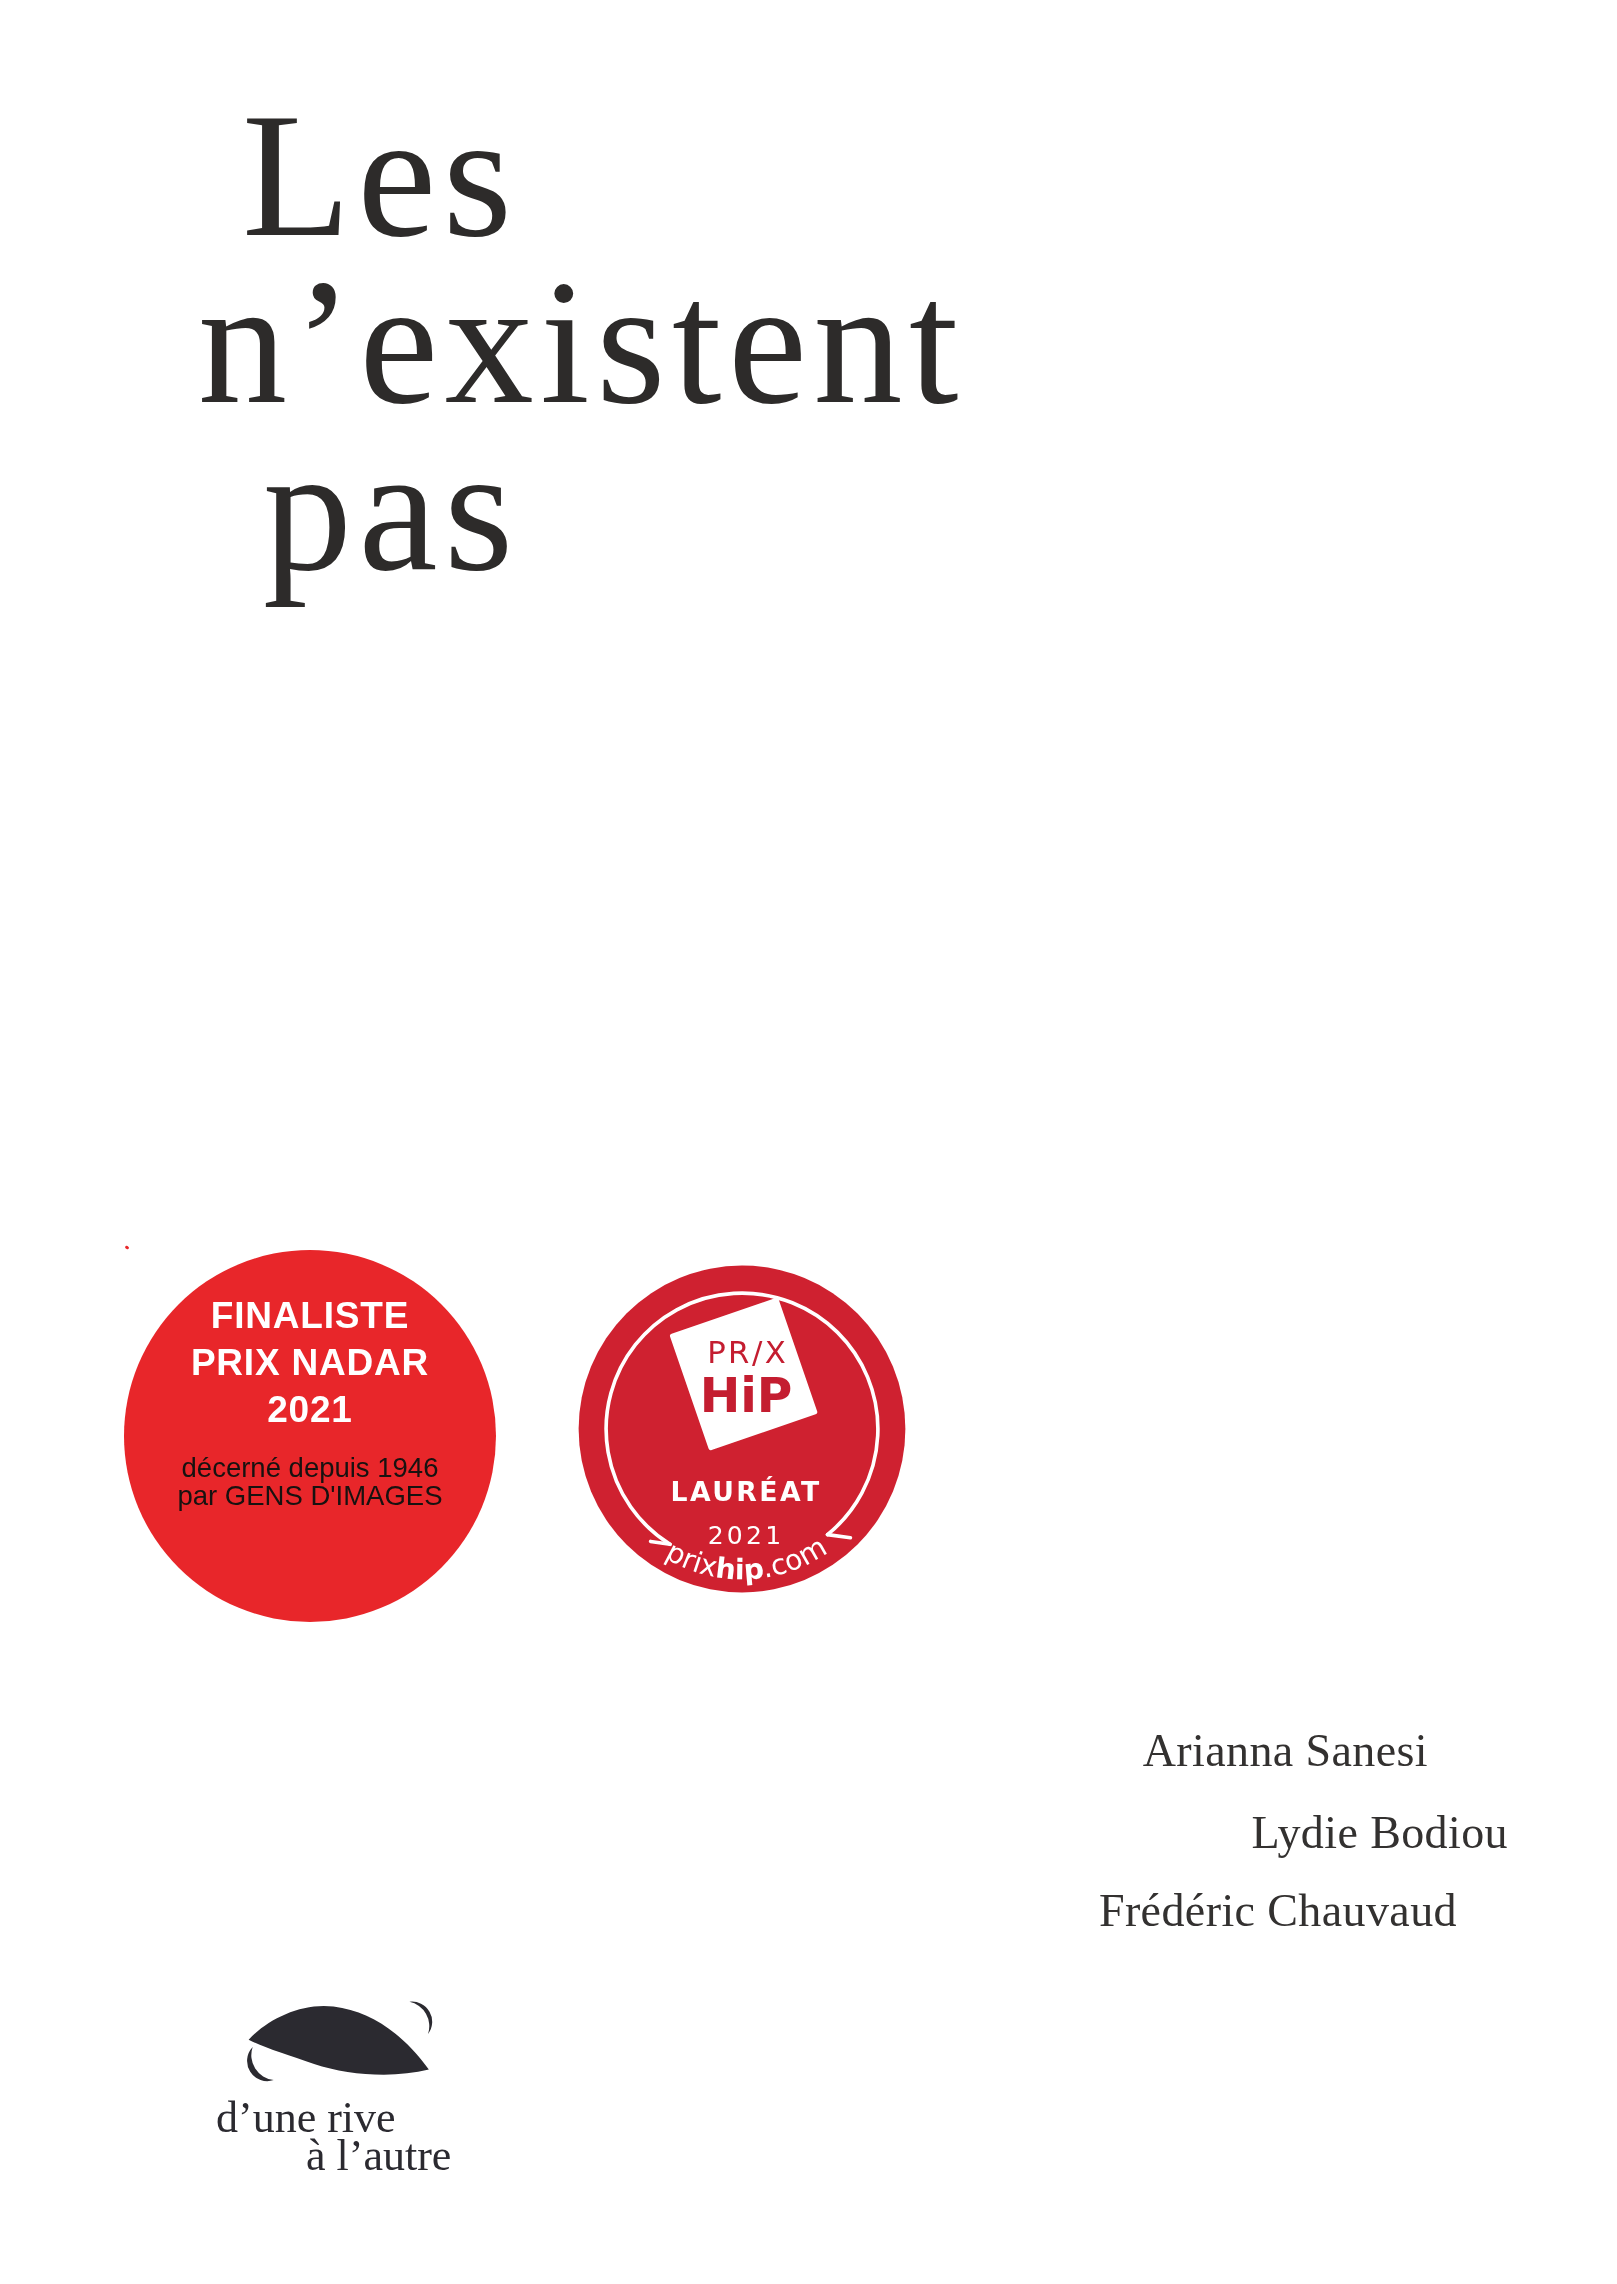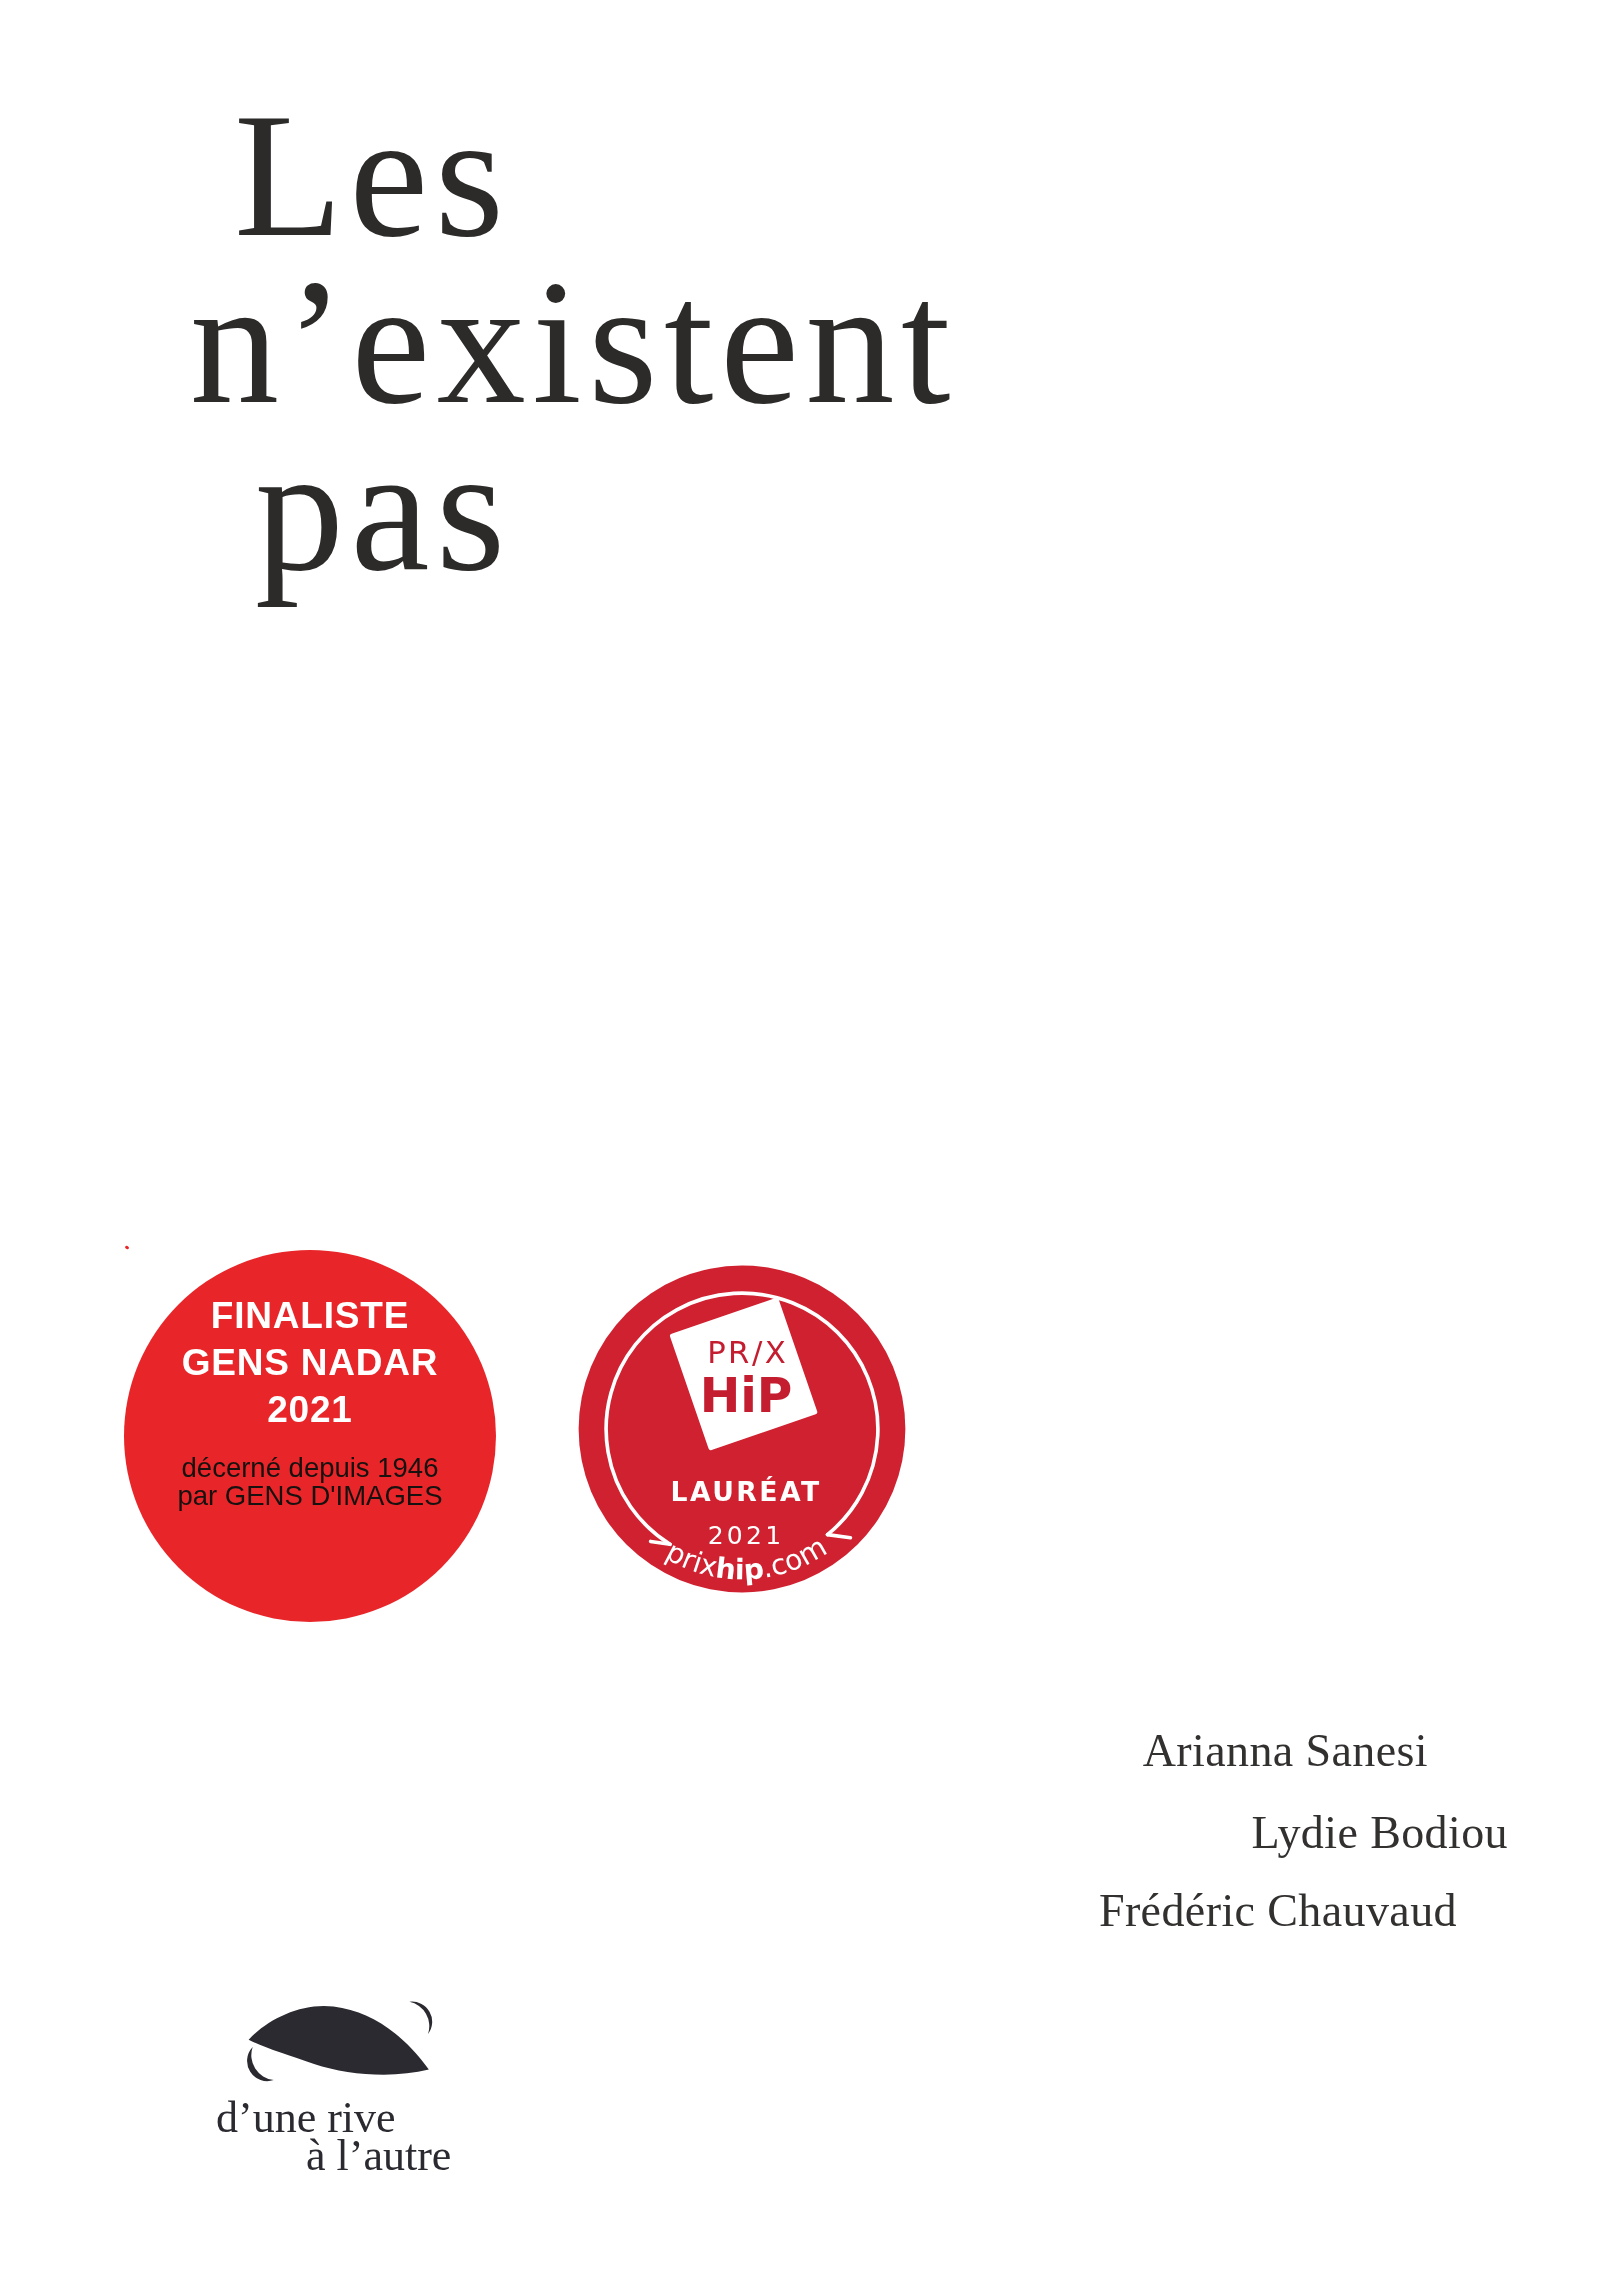--- a/index.html
+++ b/index.html
@@ -5,21 +5,21 @@
   html,body{margin:0;padding:0;}
   body{
     width:1617px;height:2284px;position:relative;overflow:hidden;
     background:#ffffff;
     font-family:"Liberation Serif",serif;
   }
   
   .title{
     position:absolute;top:92px;left:0;margin:0;
     font-size:178px;line-height:167px;font-weight:400;
-    letter-spacing:6.5px;color:#2d2b2a;white-space:nowrap;
+    letter-spacing:6.5px;color:#2d2b2a;white-space:nowrap;padding-left:8px;
   }
   .tl0{padding-left:234px}
   .tl1{padding-left:272px}
   .tl2{padding-left:214px}
   .tl3{padding-left:190px}
   .tl4{padding-left:255px}
 
   
   .badge-nadar{
     position:absolute;left:124px;top:1250px;width:372px;height:372px;
@@ -62,21 +62,21 @@
     <div class="tl0">Les</div>
     <div class="tl3">n’existent</div>
     <div class="tl4">pas</div>
   </h1>
 
   <div class="speck"></div>
 
   <div class="badge-nadar" style="background: rgb(232, 38, 42);">
     <div class="bn-white" style="color: rgb(255, 255, 255); margin-top: 42px;">
       <div>FINALISTE</div>
-      <div>GENS NADAR</div>
+      <div>PRIX NADAR</div>
       <div>2021</div>
     </div>
     <div class="bn-black" style="color: rgb(23, 18, 16);">
       <div>décerné depuis 1946</div>
       <div>par GENS D'IMAGES</div>
     </div>
   </div>
 
   <svg class="badge-hip" viewBox="0 0 408 408">
     <defs>

